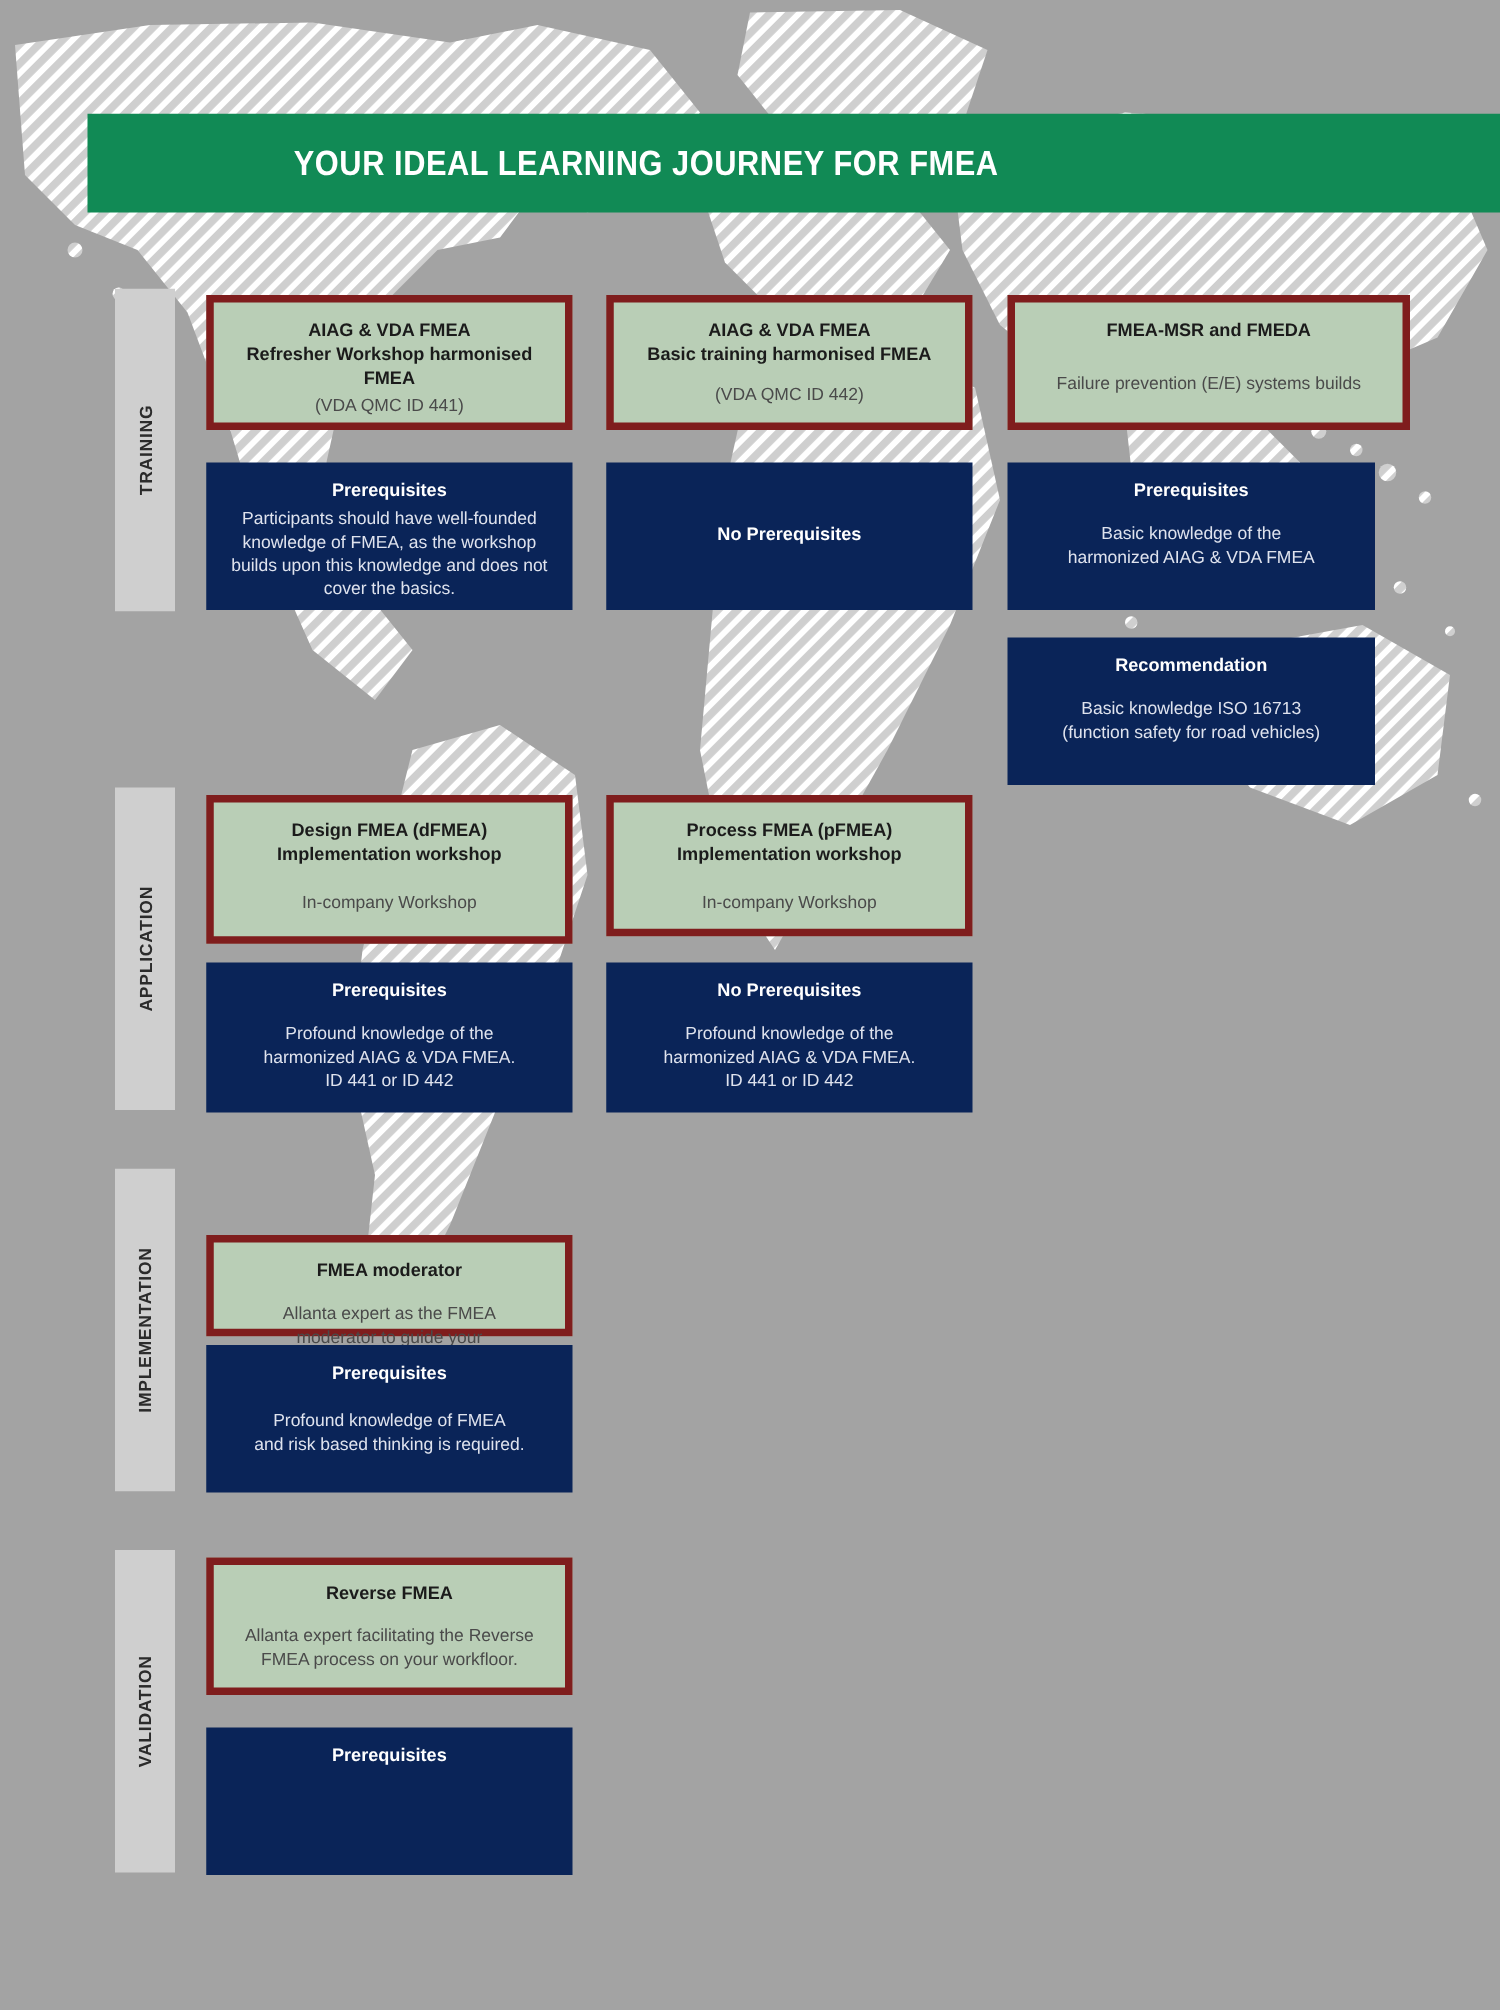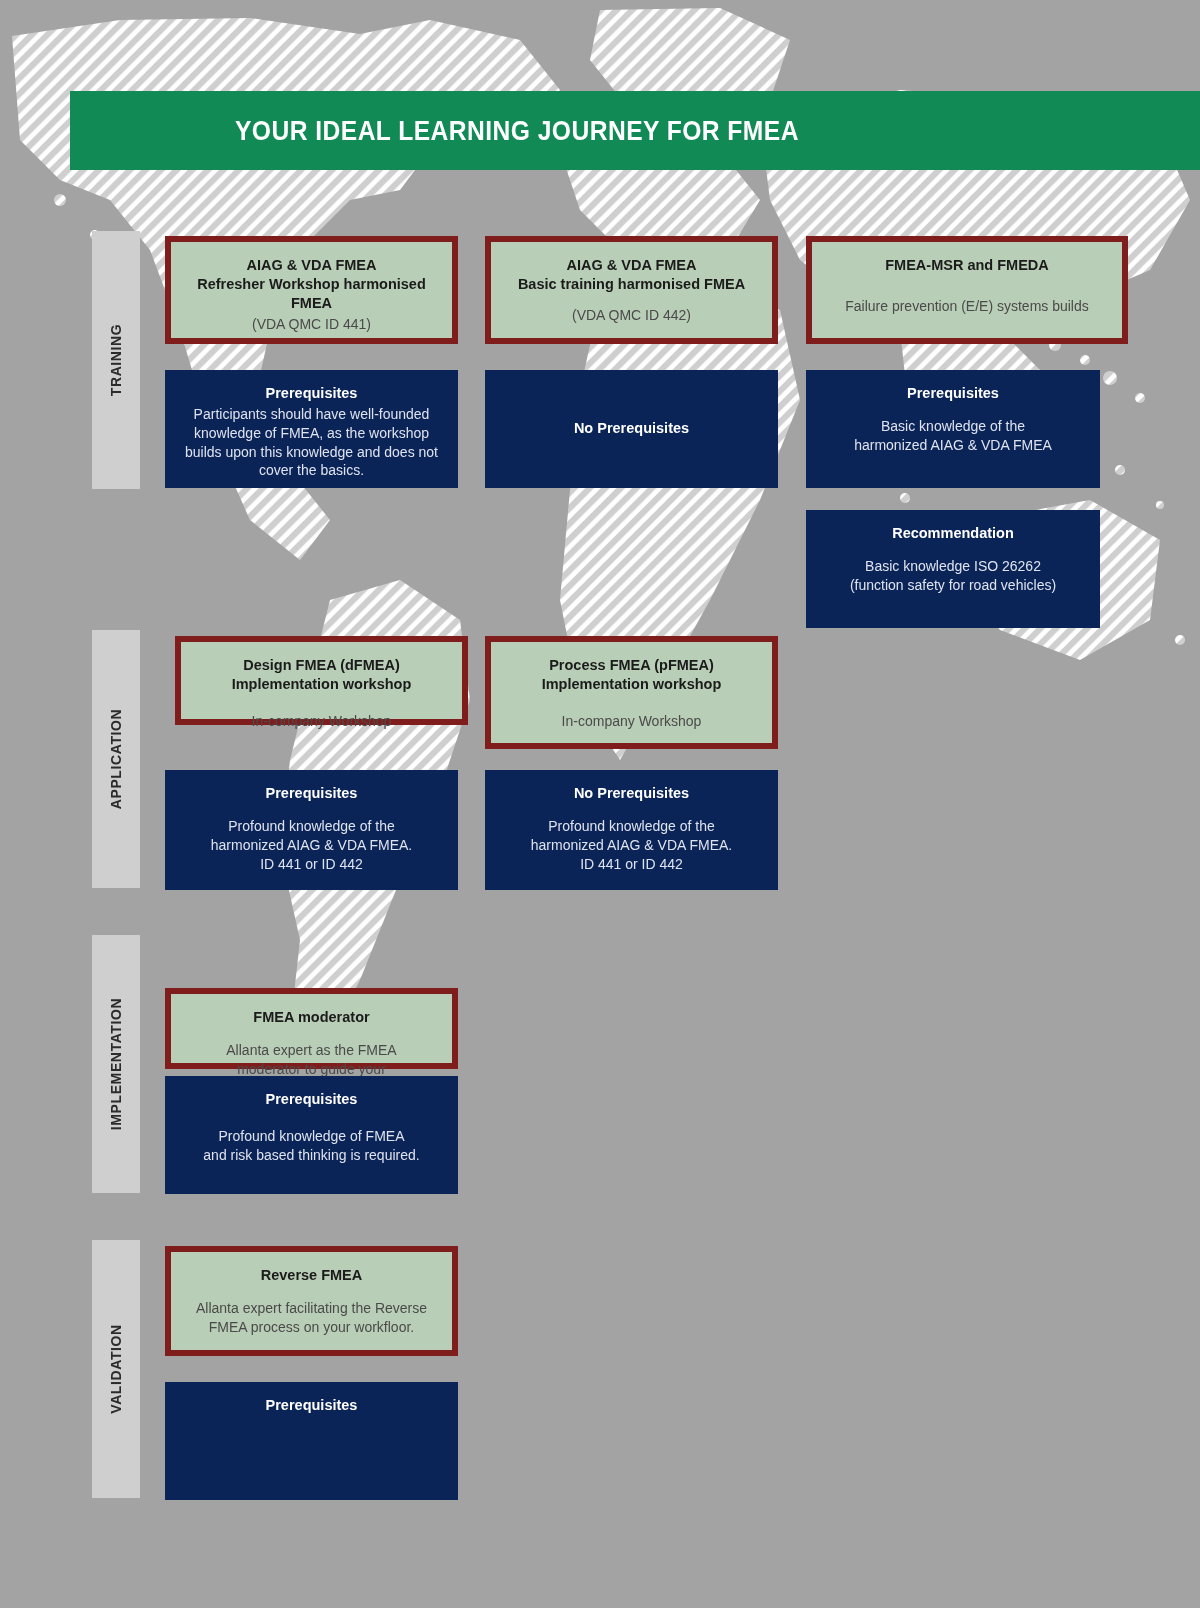--- a/index.html
+++ b/index.html
@@ -201,29 +201,29 @@
   </div>
 
   <div class="card navy" style="left:806px; top:370px; width:294px; height:118px;">
     <div class="card-title">Prerequisites</div>
     <div class="card-sub" style="white-space:pre-line; margin-top:14px;">Basic knowledge of the
 harmonized AIAG &amp; VDA FMEA</div>
   </div>
 
   <div class="card navy" style="left:806px; top:510px; width:294px; height:118px;">
     <div class="card-title">Recommendation</div>
-    <div class="card-sub" style="white-space:pre-line; margin-top:14px;">Basic knowledge ISO 26262
+    <div class="card-sub" style="white-space:pre-line; margin-top:14px;">Basic knowledge ISO 16713
 (function safety for road vehicles)</div>
   </div>
 
   <div class="stage-bar" style="left:92px; top:630px; height:258px;">
     <span class="stage-bar-label">APPLICATION</span>
   </div>
 
-  <div class="card green" style="left:175px; top:636px; width:293px; height:89px;">
+  <div class="card green" style="left:165px; top:636px; width:293px; height:119px;">
     <div class="card-title" style="white-space:pre-line;">Design FMEA (dFMEA)
 Implementation workshop</div>
     <div class="card-sub" style="margin-top:18px;">In-company Workshop</div>
   </div>
 
   <div class="card navy" style="left:165px; top:770px; width:293px; height:120px;">
     <div class="card-title">Prerequisites</div>
     <div class="card-sub" style="white-space:pre-line; margin-top:14px;">Profound knowledge of the
 harmonized AIAG &amp; VDA FMEA.
 ID 441 or ID 442</div>

